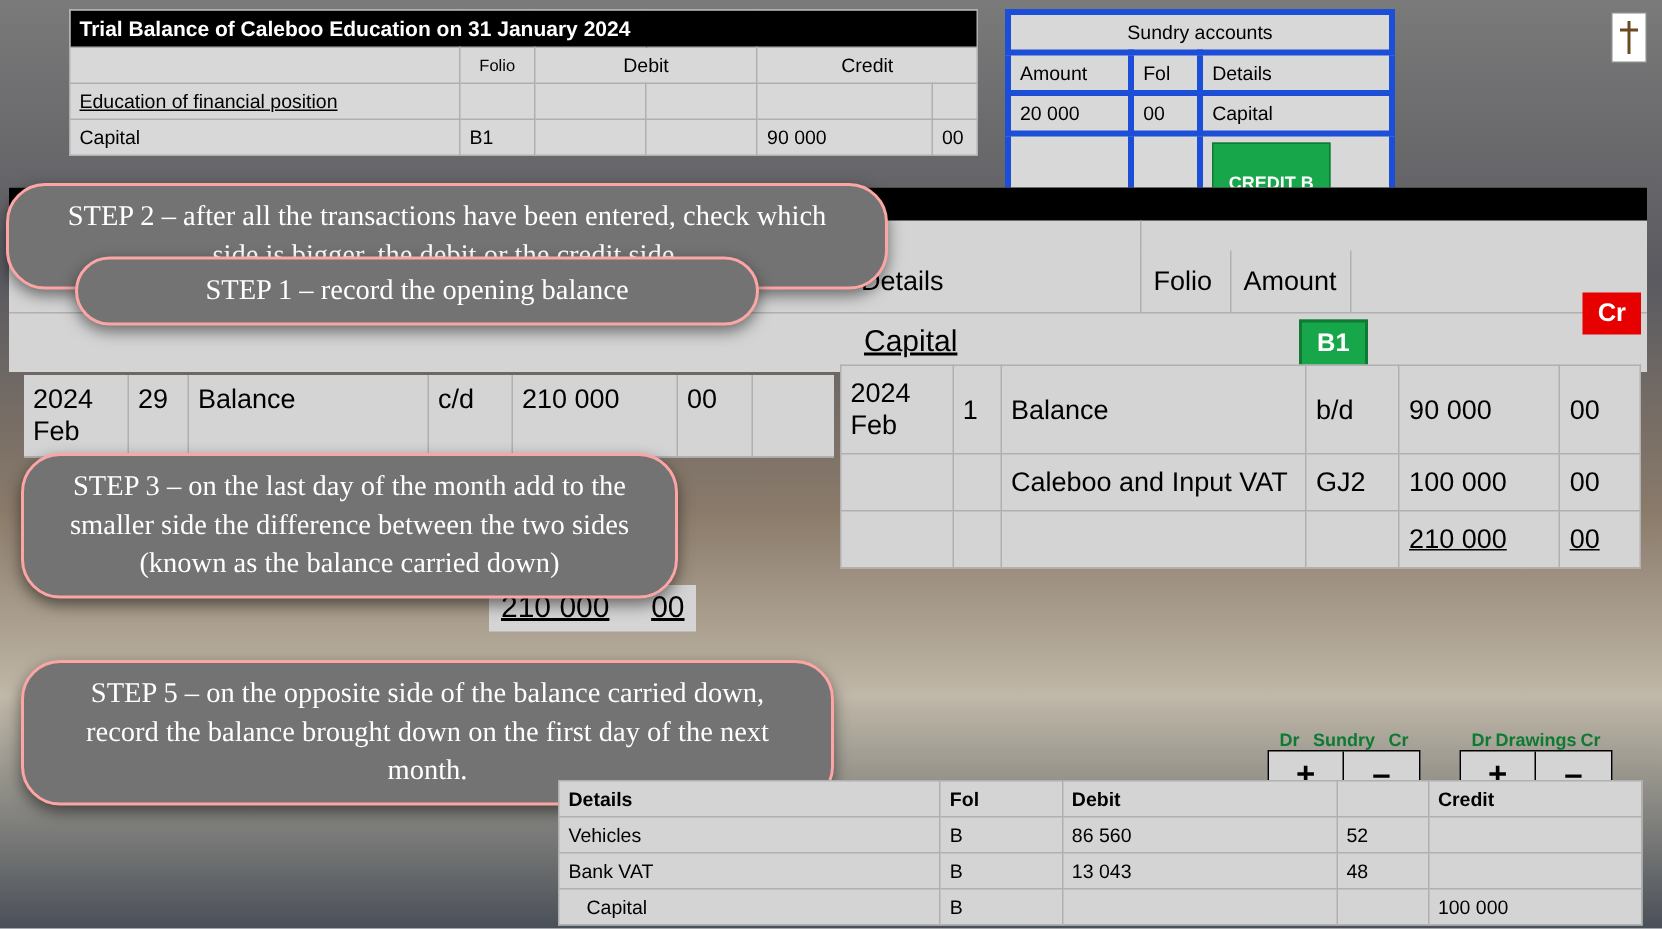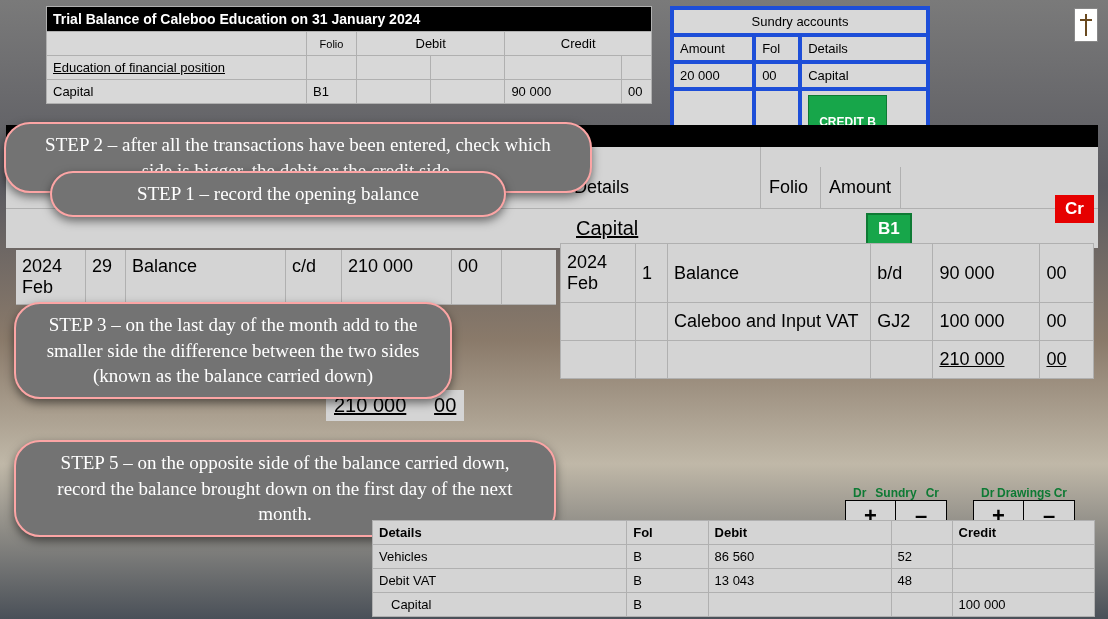--- a/index.html
+++ b/index.html
@@ -301,21 +301,21 @@
     <th style="width:140px">Credit</th>
   </tr>
   <tr>
     <td>Vehicles</td>
     <td>B</td>
     <td>86 560</td>
     <td>52</td>
     <td></td>
   </tr>
   <tr>
-    <td>Debit VAT</td>
+    <td>Bank VAT</td>
     <td>B</td>
     <td>13 043</td>
     <td>48</td>
     <td></td>
   </tr>
   <tr>
     <td style="padding-left:18px;">   Capital</td>
     <td>B</td>
     <td></td>
     <td></td>

